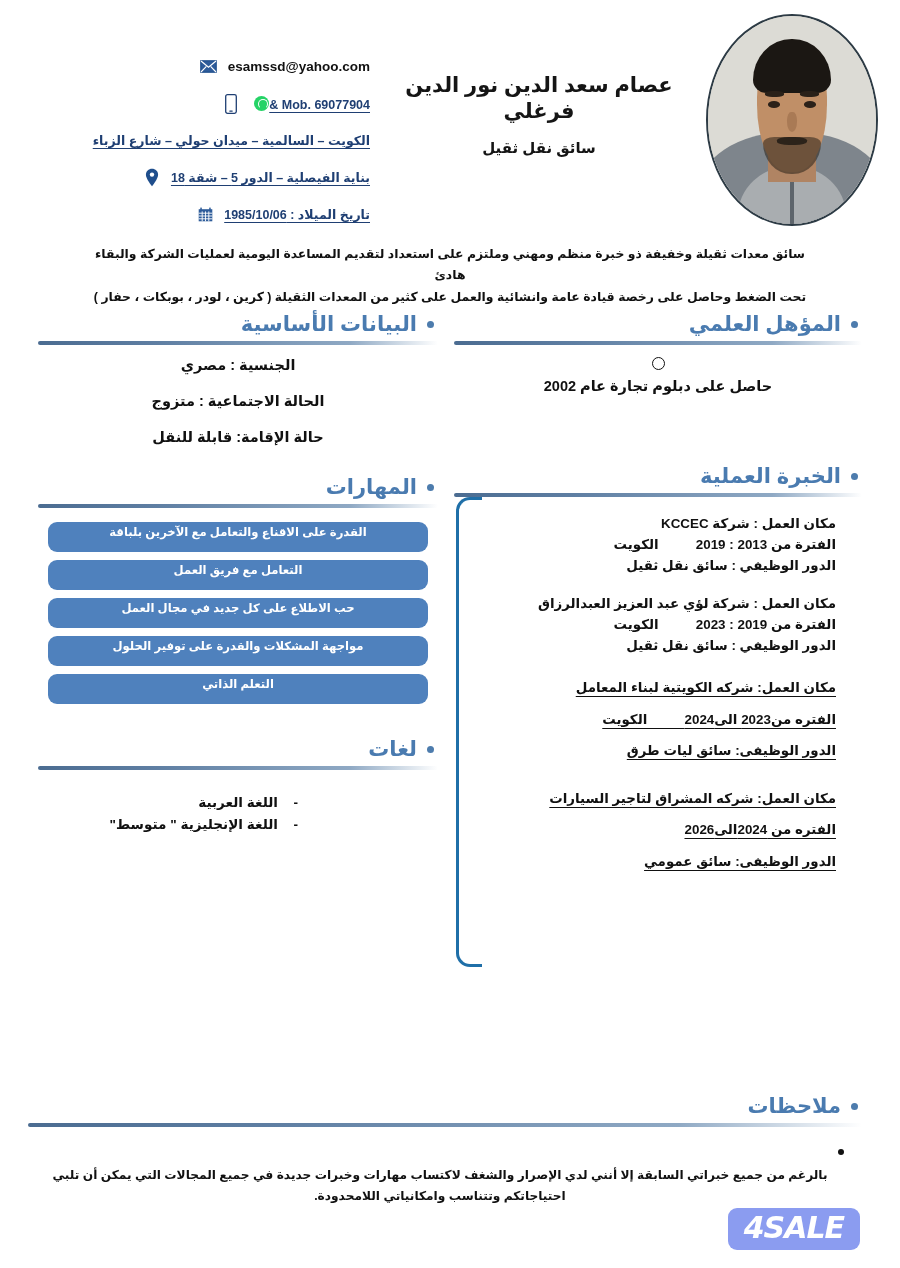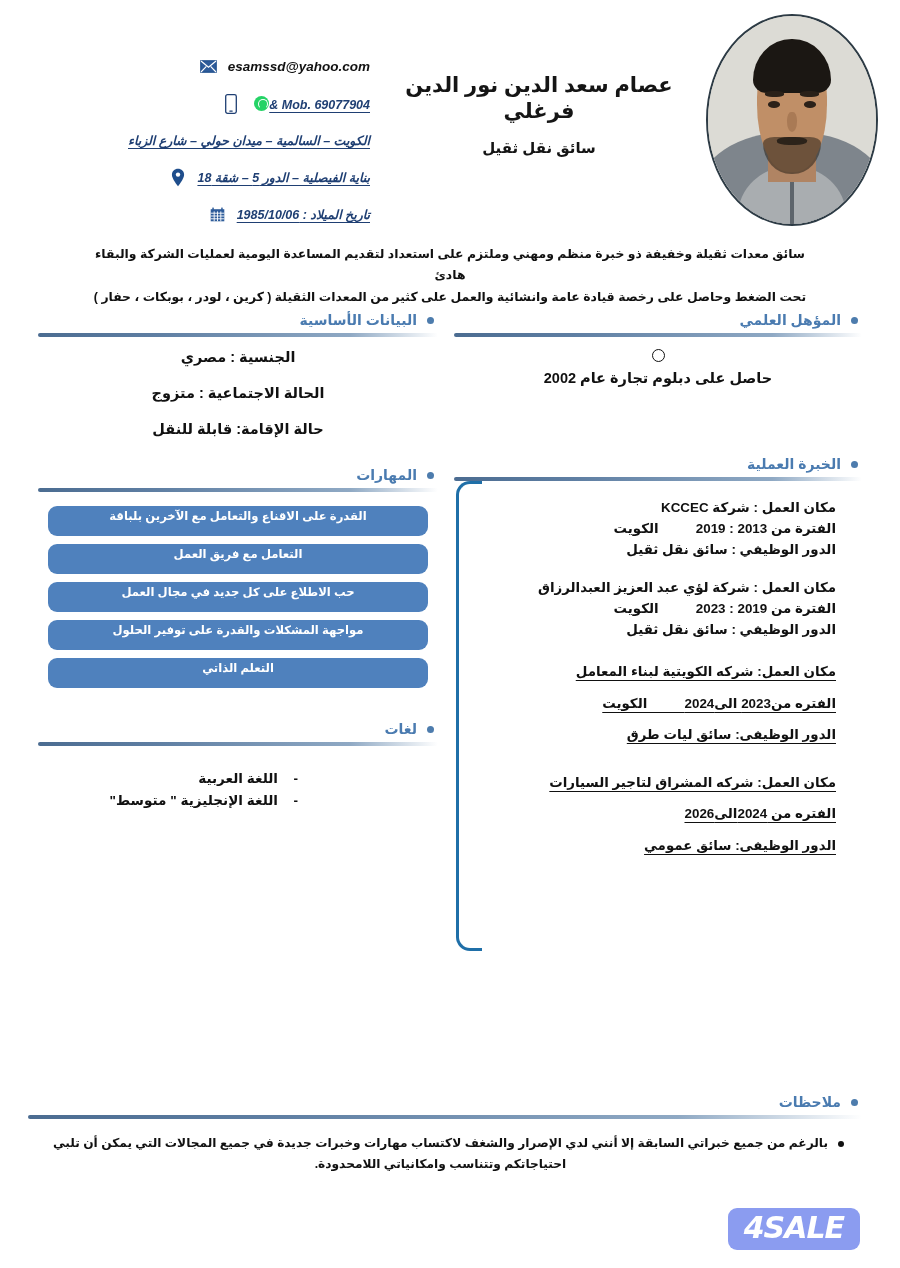--- a/index.html
+++ b/index.html
@@ -139,21 +139,20 @@
   }
   .contact-text {
     direction: rtl;
     font-size: 12.5px;
     font-weight: bold;
     color: #1f3f73;
     text-decoration: underline;
     text-underline-offset: 3px;
     padding: 0 10px 0 6px;
     white-space: nowrap;
-    font-style: italic;
   }
   .contact-text.email {
     color: #111;
     direction: ltr;
     text-decoration: none;
     font-size: 13.5px;
   }
   .contact-text.ltr {
     direction: ltr;
     color: #1f3f73;
@@ -219,21 +218,21 @@
     gap: 10px;
     padding: 0 4px 2px 0;
   }
   .sec-bullet {
     width: 7px; height: 7px;
     border-radius: 50%;
     background: #4d7cad;
     flex: none;
   }
   .sec-title {
-    font-size: 14px;
+    font-size: 21px;
     font-weight: bold;
     color: #4a7bb0;
     letter-spacing: .2px;
     text-align: right;
   }
   .sec-rule {
     height: 4px;
     border-radius: 2px;
     margin-top: 3px;
     background: linear-gradient(to left, #ffffff 0%, #8fa9c4 22%, #5f7fa3 70%, #4b6c91 100%);
@@ -343,21 +342,21 @@
   
   .notes {
     position: absolute;
     left: 28px;
     right: 38px;
     top: 1094px;
   }
   .notes-body {
     direction: rtl;
     display: flex;
-    flex-direction: row;
+    flex-direction: column;
     gap: 10px;
     padding: 14px 18px 0 8px;
   }
   .note-bullet {
     width: 6px; height: 6px;
     border-radius: 50%;
     background: #111;
     flex: none;
     margin-top: 8px;
   }

